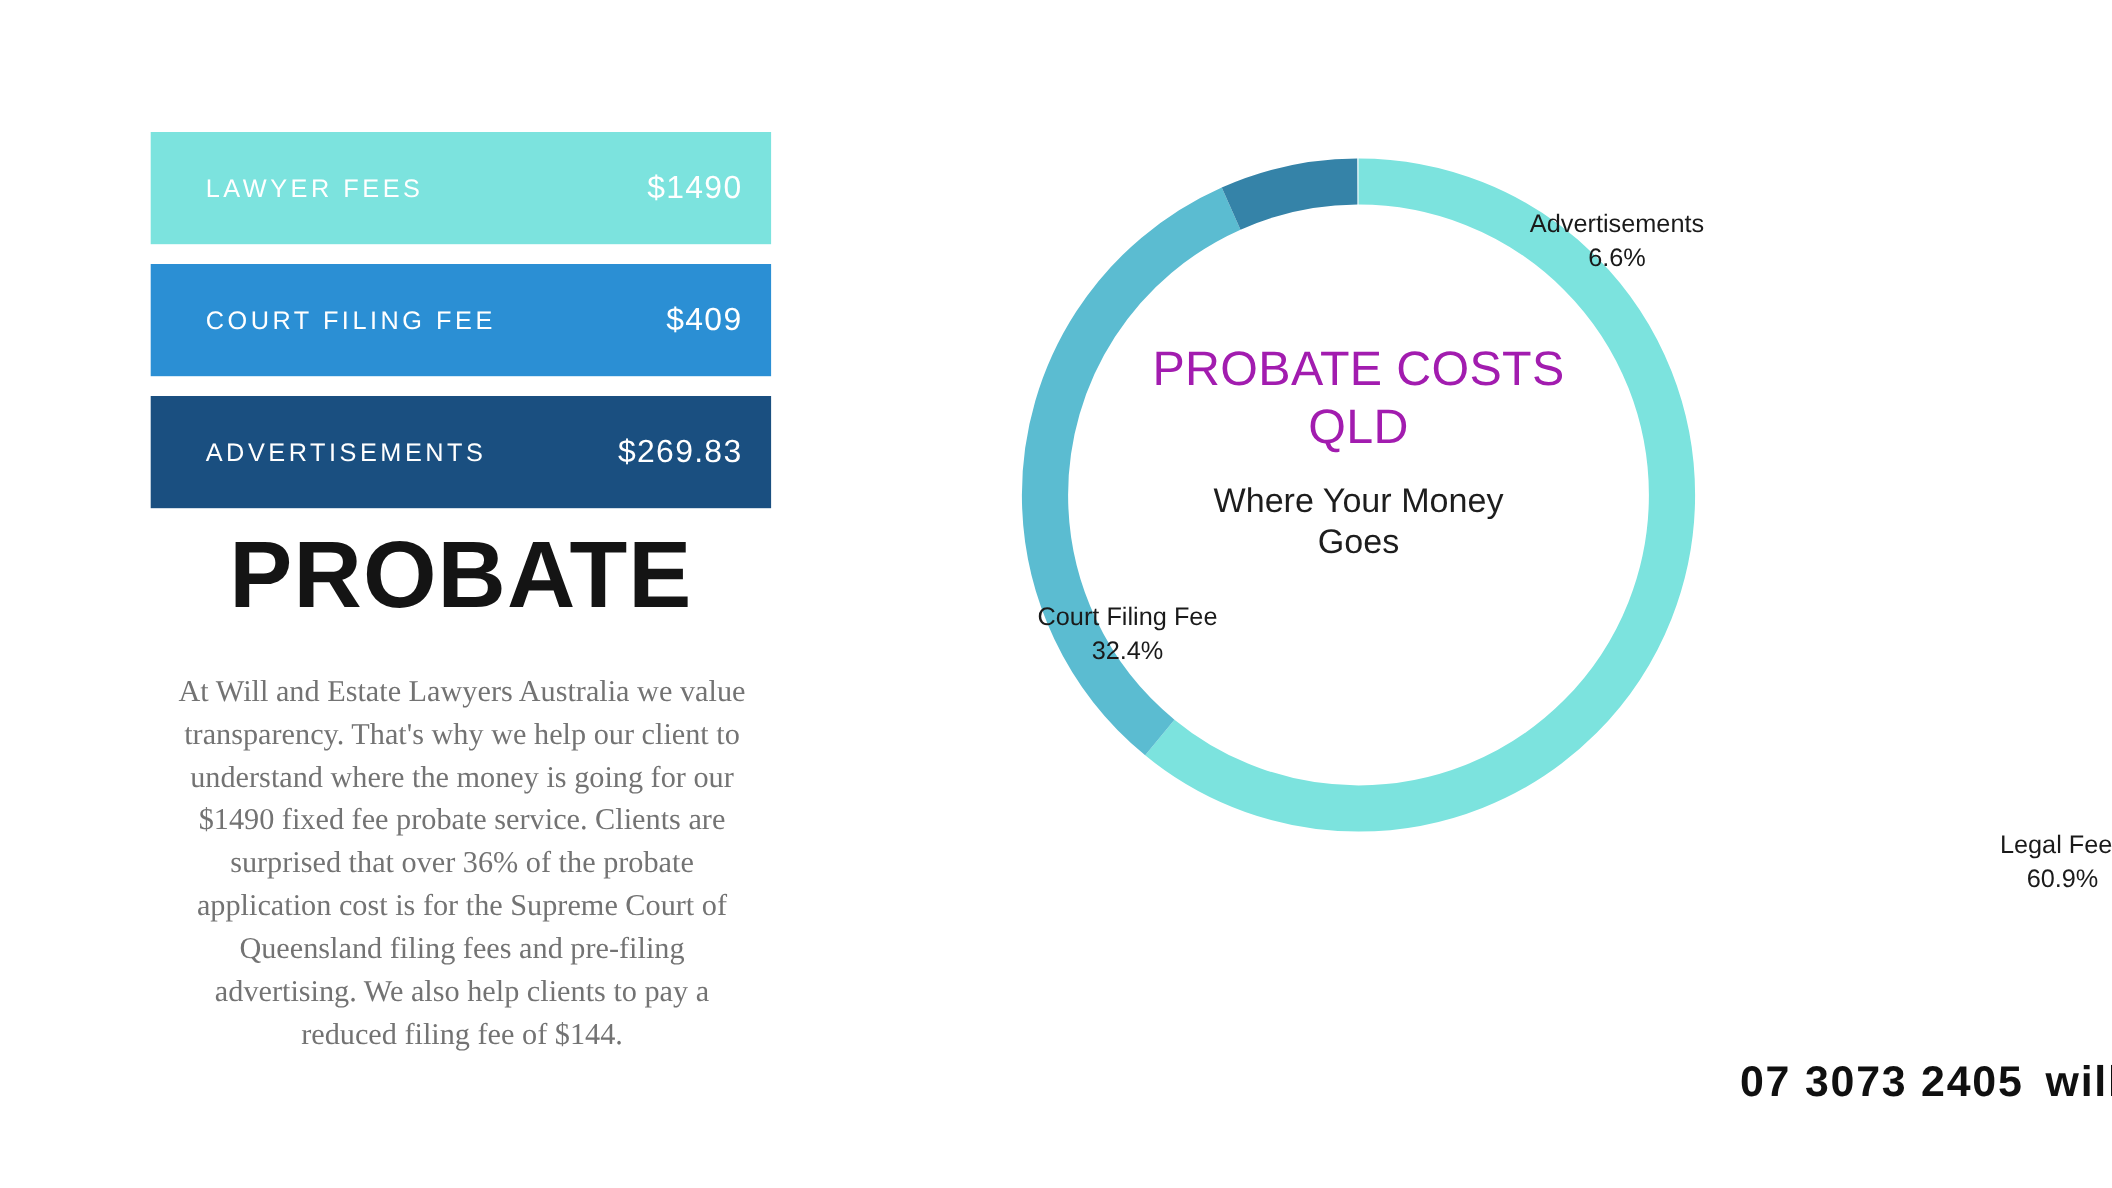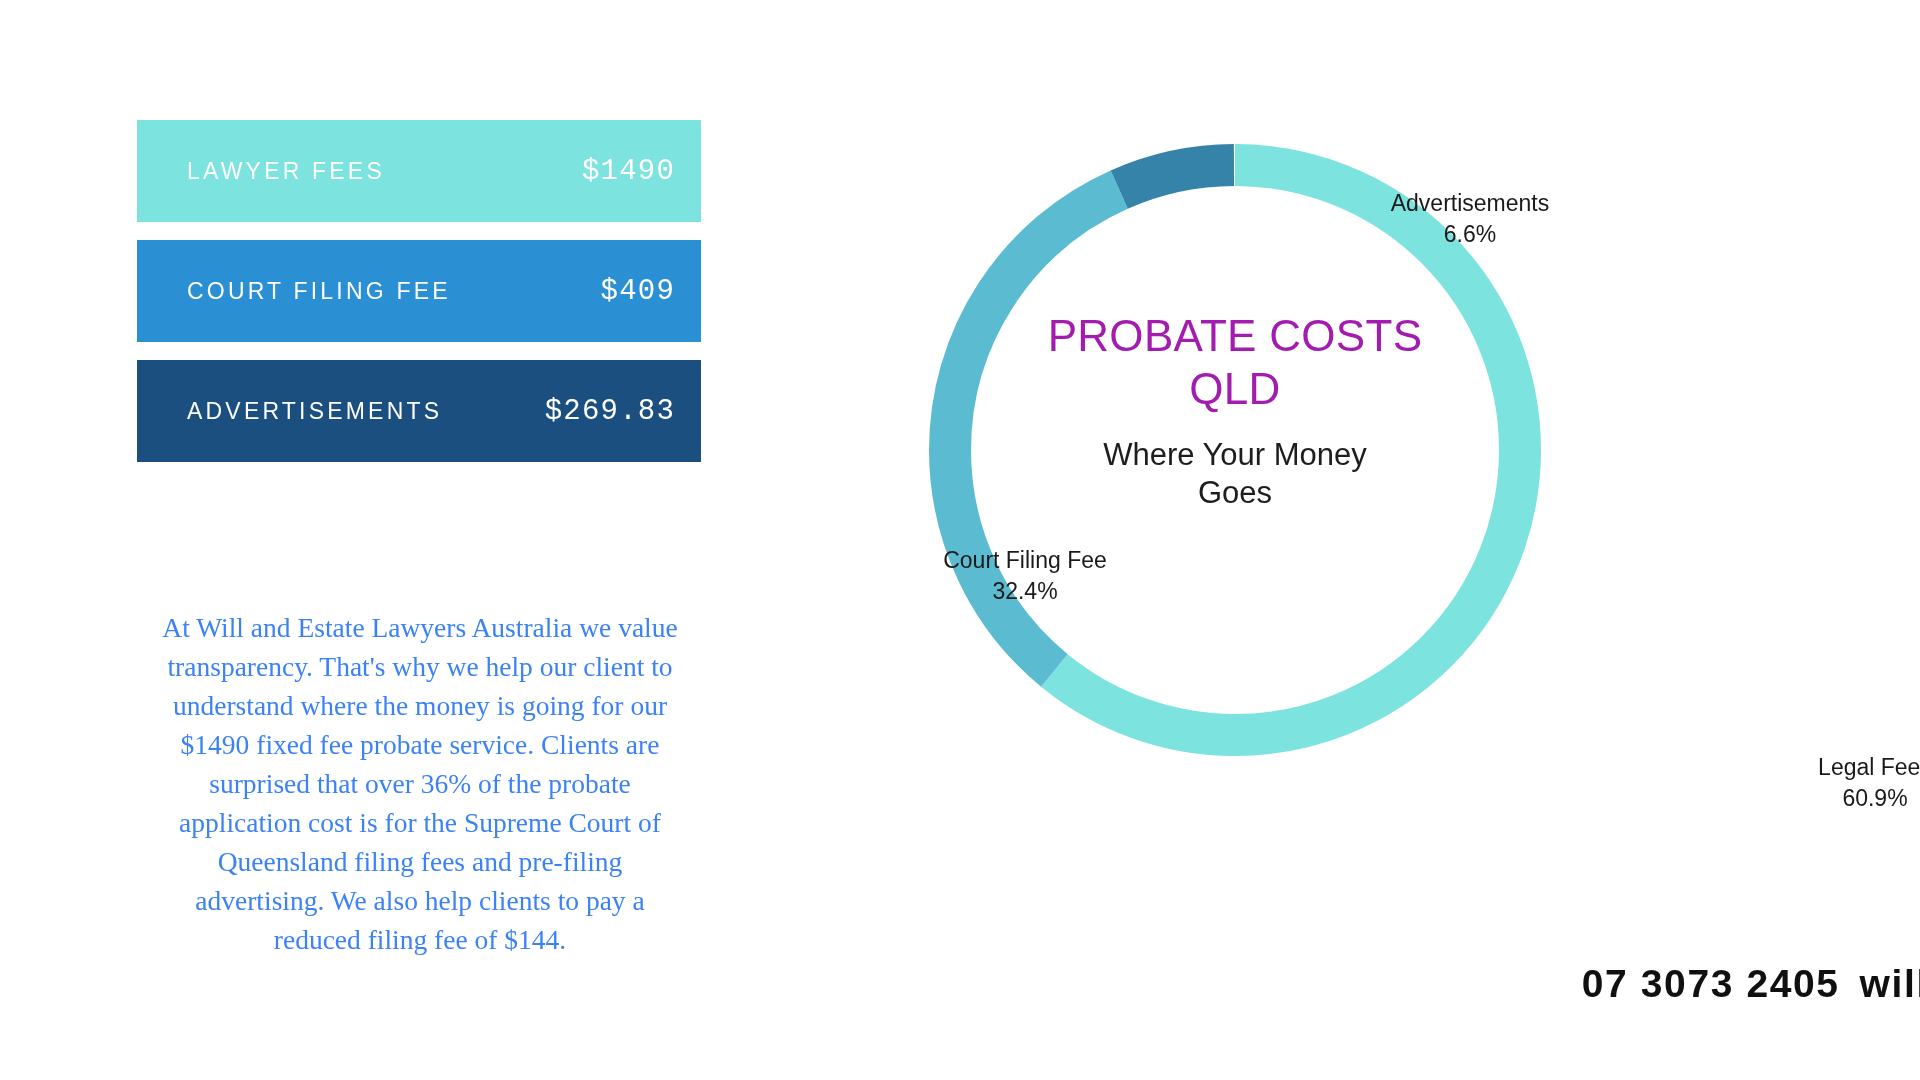--- a/index.html
+++ b/index.html
@@ -48,21 +48,20 @@
     font-weight: 400;
     white-space: nowrap;
   }
 
   .bar-value {
     color: #ffffff;
     font-size: 29px;
     letter-spacing: 1.2px;
     font-weight: 400;
     white-space: nowrap;
-    font-family: Liberation Mono, monospace;
   }
 
   .bar-1 { background: #7ce3de; }
   .bar-2 { background: #2b8fd4; }
   .bar-3 { background: #1a4f80; }
 
   .headline {
     position: absolute;
     left: 137px;
     top: 480px;
@@ -77,21 +76,21 @@
 
   .body-copy {
     position: absolute;
     left: 160px;
     top: 608px;
     width: 520px;
     text-align: center;
     font-family: "Liberation Serif", serif;
     font-size: 27.5px;
     line-height: 1.42;
-    color: #3b82f6;
+    color: #737373;
   }
 
   
   .chart-area {
     position: absolute;
     left: 700px;
     top: 0;
     width: 1220px;
     height: 1080px;
   }
@@ -181,20 +180,21 @@
       <span class="bar-value">$409</span>
     </div>
 
     <div class="bar bar-3">
       <span class="bar-label">ADVERTISEMENTS</span>
       <span class="bar-value">$269.83</span>
     </div>
 
   </div>
 
+  <div class="headline">PROBATE</div>
 
   <p class="body-copy">At Will and Estate Lawyers Australia we value transparency. That's why we help our client to understand where the money is going for our $1490 fixed fee probate service. Clients are surprised that over 36% of the probate application cost is for the Supreme Court of Queensland filing fees and pre-filing advertising. We also help clients to pay a reduced filing fee of $144.</p>
 
 </div>
 
 <div class="chart-area">
 
   <div class="donut-wrap">
 
     <svg class="donut-svg" viewBox="0 0 640 640">

